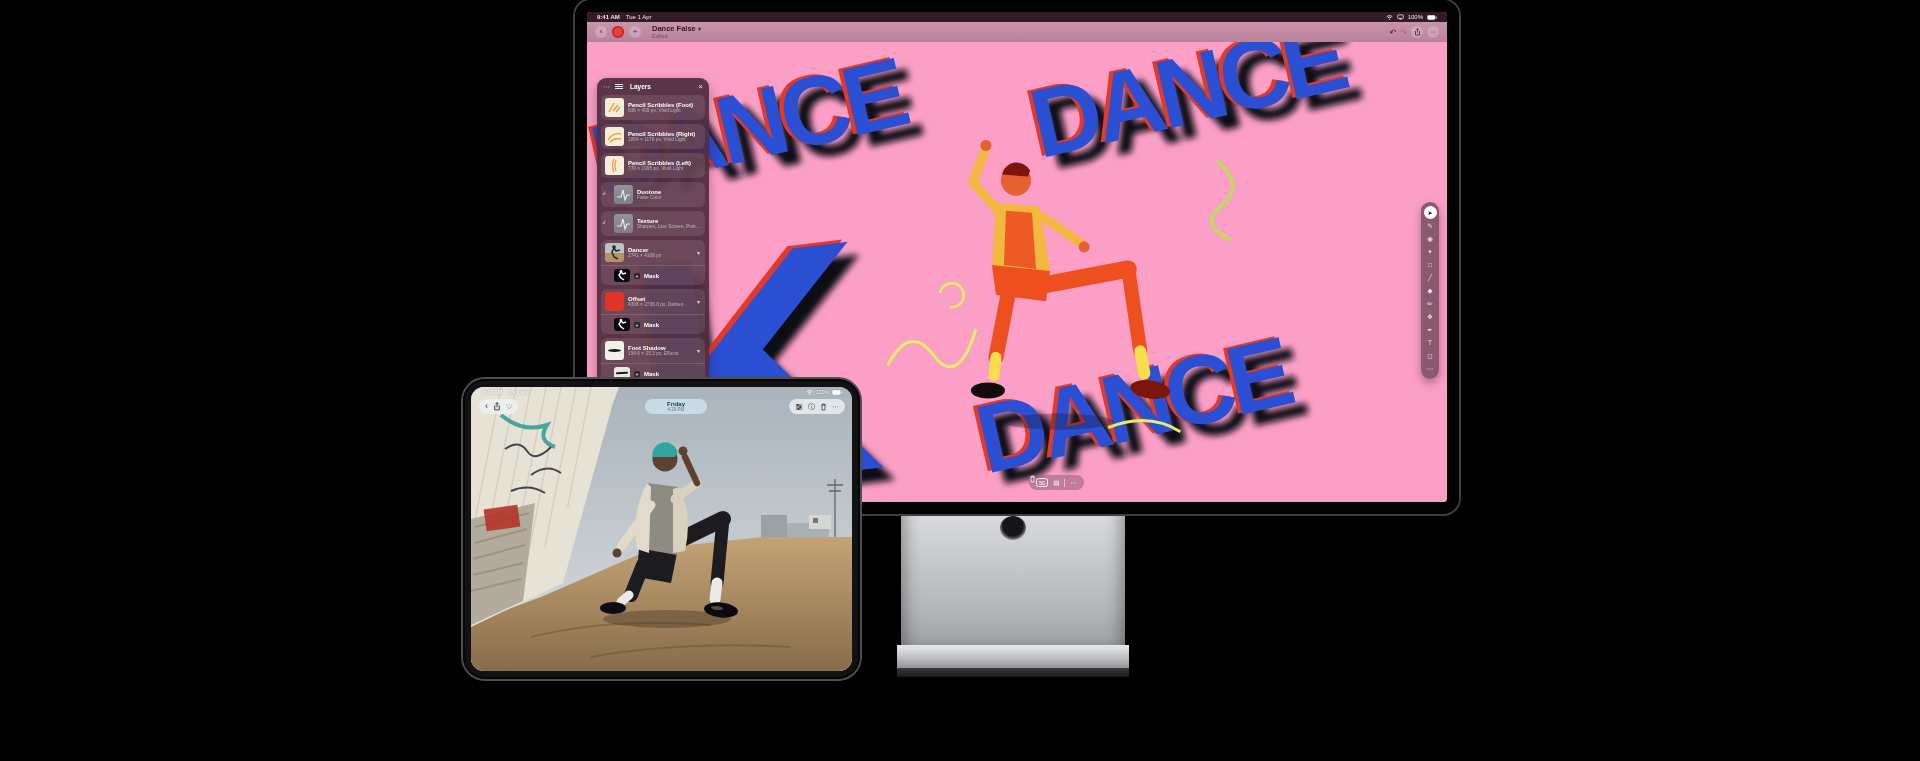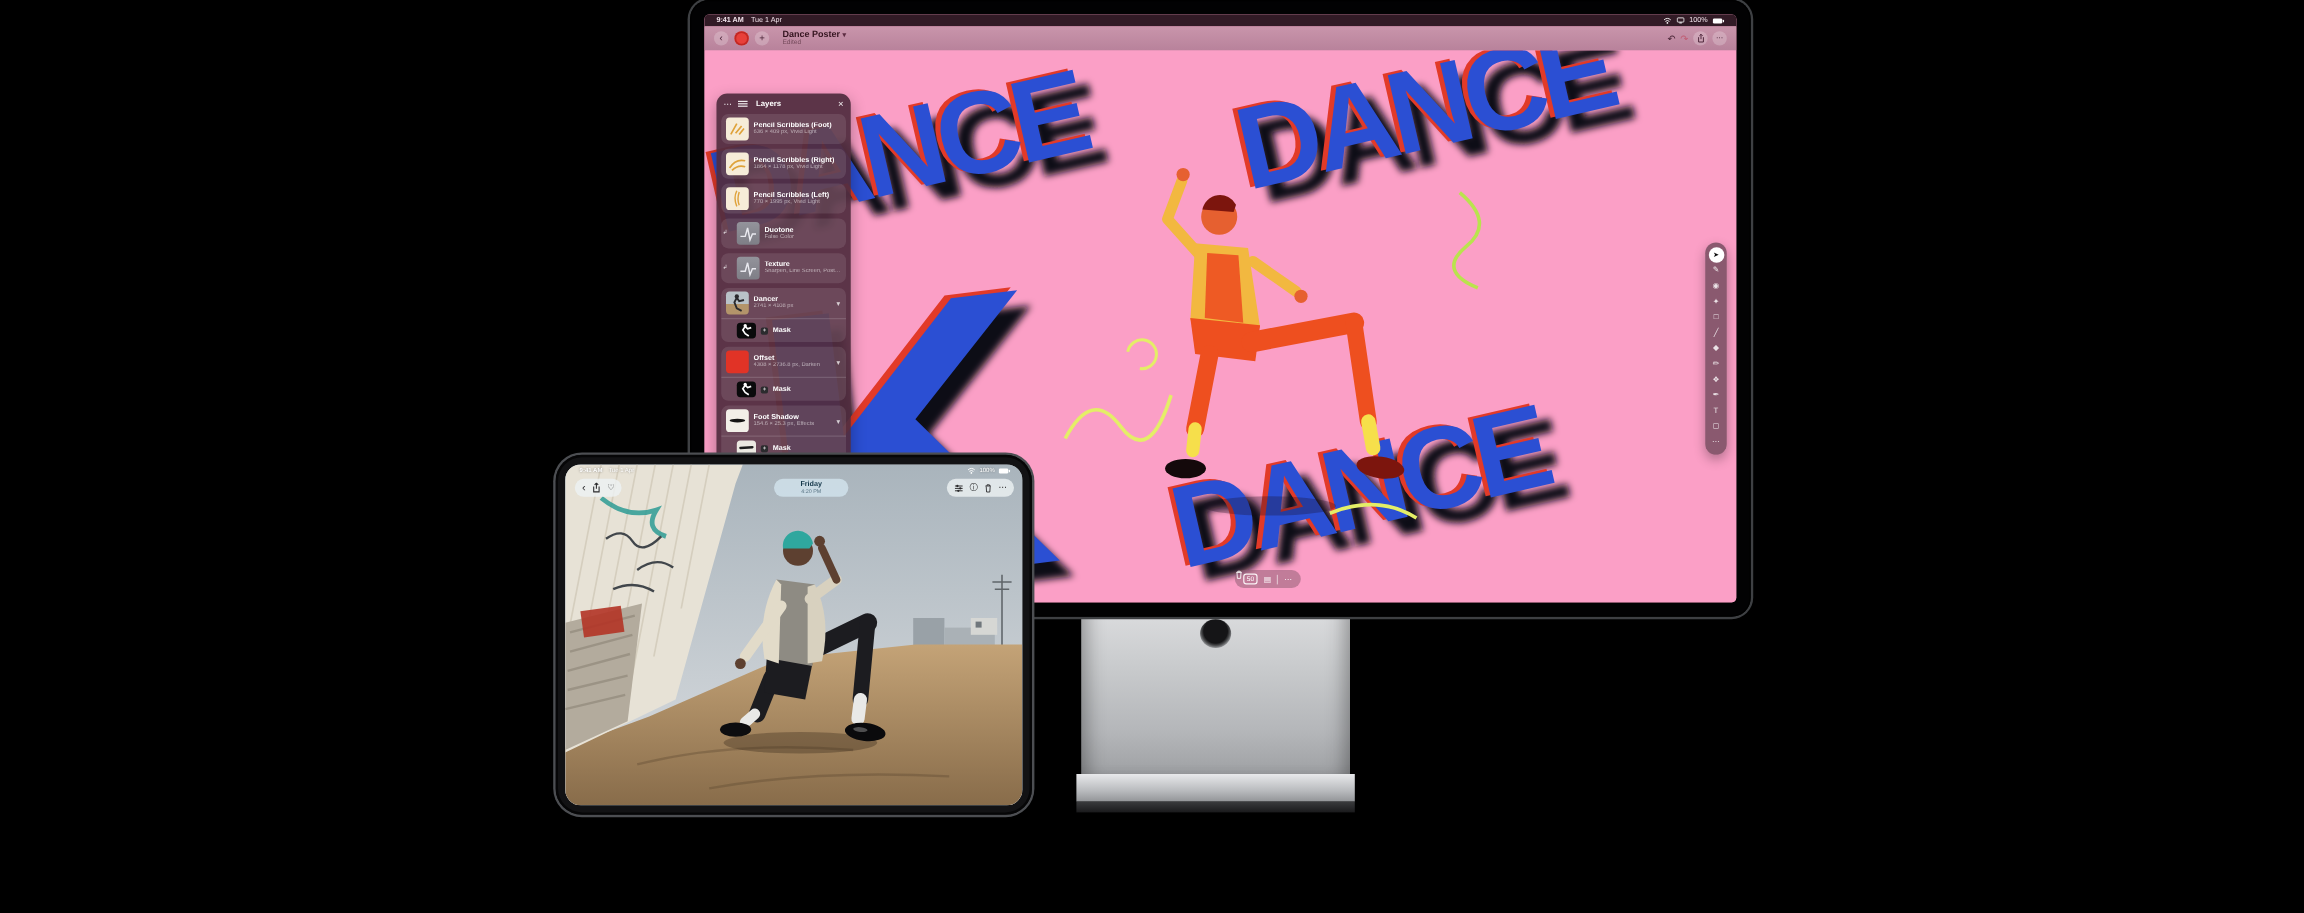--- a/index.html
+++ b/index.html
@@ -156,21 +156,21 @@
 
       <div class="appbar">
         <div class="cbtn ghost">
           <span>‹</span>
         </div>
         <div class="cbtn red"></div>
         <div class="cbtn ghost">
           <span>+</span>
         </div>
         <div class="titleblk">
-          <div class="t1"><span>Dance Poster</span>
+          <div class="t1"><span>Dance False</span>
             <span class="chev">▾</span></div>
           <div class="t2">Edited</div>
         </div>
         <div class="right">
           <span class="undo-g">↶</span>
           <span class="redo-g">↷</span>
           <div class="cbtn ghost">
             <svg class="micsvg" width="7" height="8" viewBox="0 0 10 12">
               <path d="M5,1 L5,7 M3,2.8 L5,0.8 L7,2.8" fill="none" stroke="#4a2236" stroke-width="1.2"></path>
               <path d="M2,4.5 L2,10.5 L8,10.5 L8,4.5" fill="none" stroke="#4a2236" stroke-width="1.2"></path>

